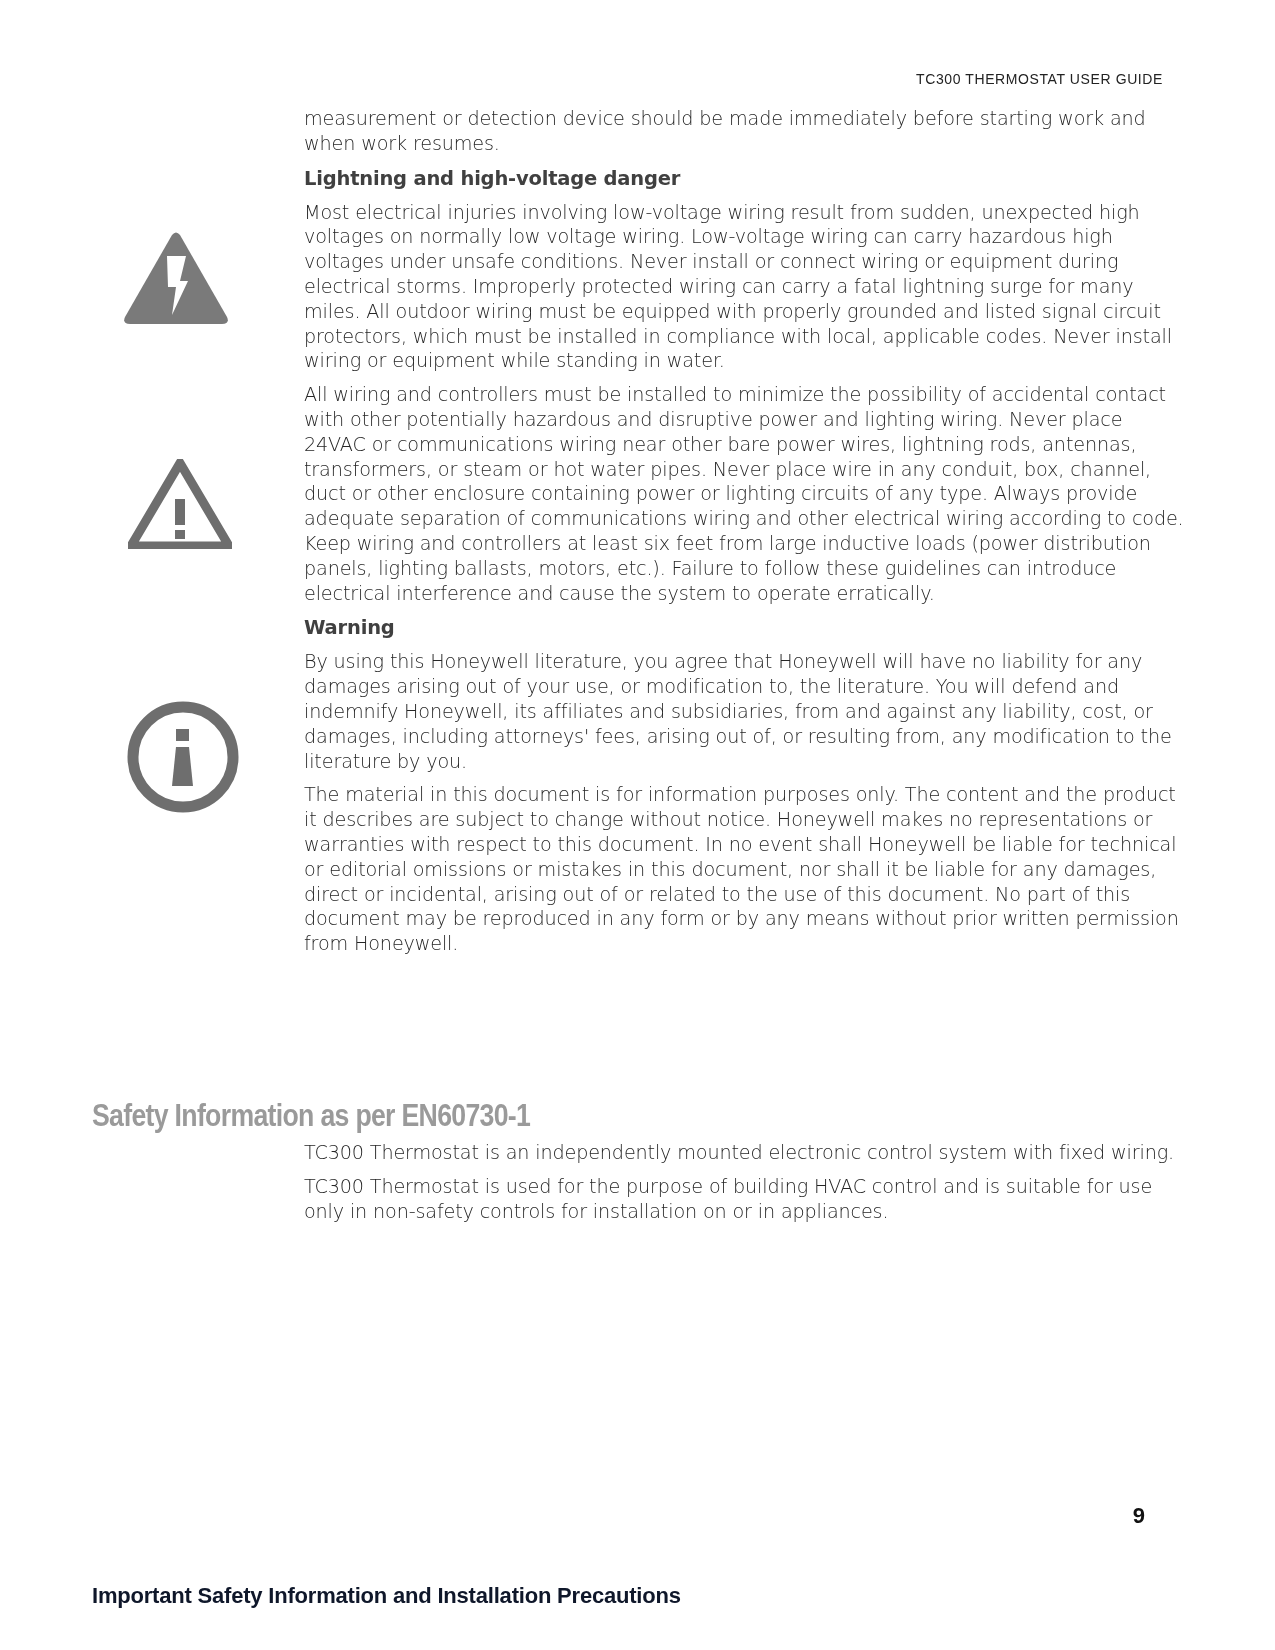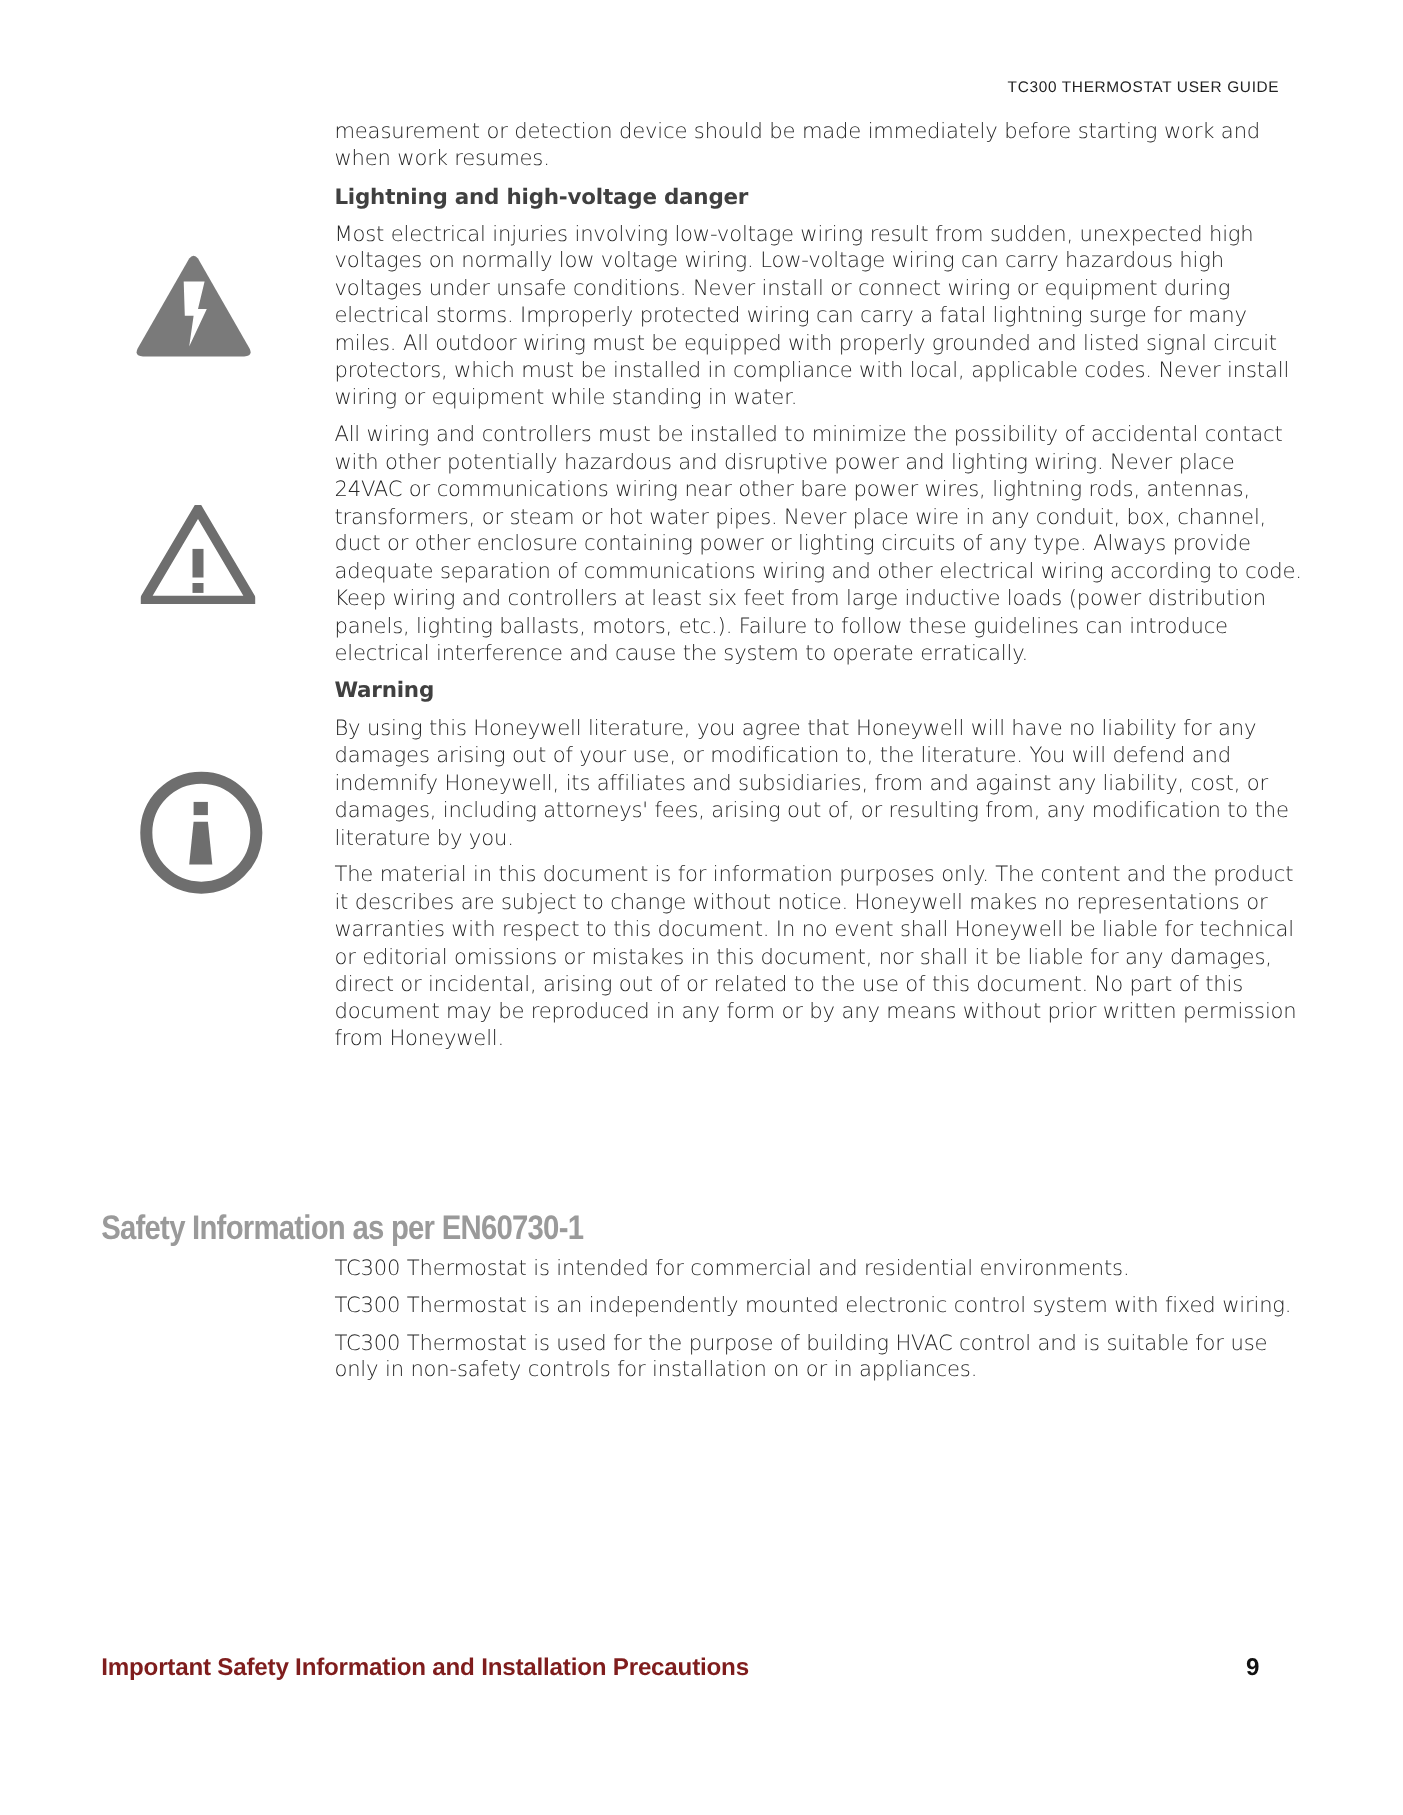--- a/index.html
+++ b/index.html
@@ -3,21 +3,21 @@
 <meta charset="utf-8">
 <style>
   html, body { margin:0; padding:0; background:#ffffff; }
   body { width:1275px; height:1650px; position:relative; overflow:hidden; font-family:"DejaVu Sans", sans-serif; color:#1a1a1a; }
   .running-header { position:absolute; top:27px; right:112px; font-family:"Liberation Sans", sans-serif; font-size:14px; letter-spacing:0.6px; color:#222;margin-top:44px; }
   .body-col { position:absolute; left:277px; width:880px; font-family:"DejaVu Sans", sans-serif; font-size:19.2px; line-height:24.8px; color:#262626; font-weight:300;margin-left:27px; }
   .body-col p { margin:0 0 9px 0; letter-spacing:-0.15px; }
   .body-col h3 { margin:0 0 9px 0; font-size:19.5px; line-height:26px; font-weight:bold; color:#404040; letter-spacing:-0.2px; }
   .icon { position:absolute; }
   .section-heading { position:absolute; left:92px; top:1098px; font-family:"Liberation Sans", sans-serif; font-weight:bold; font-size:31px; color:#9a9a9a; letter-spacing:-0.8px; transform:scaleX(0.86); transform-origin:left top; }
-  .footer-title { position:absolute; left:92px; top:1503px; font-family:"Liberation Sans", sans-serif; font-weight:bold; font-size:22px; color:#7f1d1d; letter-spacing:-0.2px; }
+  .footer-title { position:absolute; left:92px; top:1583px; font-family:"Liberation Sans", sans-serif; font-weight:bold; font-size:22px; color:#0f172a; letter-spacing:-0.2px; }
   .footer-page { position:absolute; right:130px; top:1503px; font-family:"Liberation Sans", sans-serif; font-weight:bold; font-size:22px; color:#111; }
 </style>
 </head>
 <body>
 
 <div class="running-header">TC300 THERMOSTAT USER GUIDE</div>
 
 <svg class="icon" style="left:122px; top:231px;" width="108" height="96" viewBox="0 0 108 96">
   <path d="M50 4 Q54 -1 58 4 L105 86 Q108 93 100 93 L8 93 Q0 93 3 86 Z" fill="#7a7a7a"></path>
   <path d="M45 25 L64 25 L58 50 L66 50 L50 84 L54 56 L46 56 Z" fill="#ffffff"></path>
@@ -44,19 +44,18 @@
   <p>All wiring and controllers must be installed to minimize the possibility of accidental contact with other potentially hazardous and disruptive power and lighting wiring. Never place 24VAC or communications wiring near other bare power wires, lightning rods, antennas, transformers, or steam or hot water pipes. Never place wire in any conduit, box, channel, duct or other enclosure containing power or lighting circuits of any type. Always provide adequate separation of communications wiring and other electrical wiring according to code. Keep wiring and controllers at least six feet from large inductive loads (power distribution panels, lighting ballasts, motors, etc.). Failure to follow these guidelines can introduce electrical interference and cause the system to operate erratically.</p>
 
   <h3>Warning</h3>
   <p>By using this Honeywell literature, you agree that Honeywell will have no liability for any damages arising out of your use, or modification to, the literature. You will defend and indemnify Honeywell, its affiliates and subsidiaries, from and against any liability, cost, or damages, including attorneys' fees, arising out of, or resulting from, any modification to the literature by you.</p>
   <p>The material in this document is for information purposes only. The content and the product it describes are subject to change without notice. Honeywell makes no representations or warranties with respect to this document. In no event shall Honeywell be liable for technical or editorial omissions or mistakes in this document, nor shall it be liable for any damages, direct or incidental, arising out of or related to the use of this document. No part of this document may be reproduced in any form or by any means without prior written permission from Honeywell.</p>
 </div>
 
 <div class="section-heading">Safety Information as per EN60730-1</div>
 
 <div class="body-col" style="top:1141px;">
-  <p>TC300 Thermostat is intended for commercial and residential environments.</p>
   <p>TC300 Thermostat is an independently mounted electronic control system with fixed wiring.</p>
   <p>TC300 Thermostat is used for the purpose of building HVAC control and is suitable for use only in non-safety controls for installation on or in appliances.</p>
 </div>
 
 <div class="footer-title">Important Safety Information and Installation Precautions</div>
 <div class="footer-page">9</div>
 
 </body></html>

